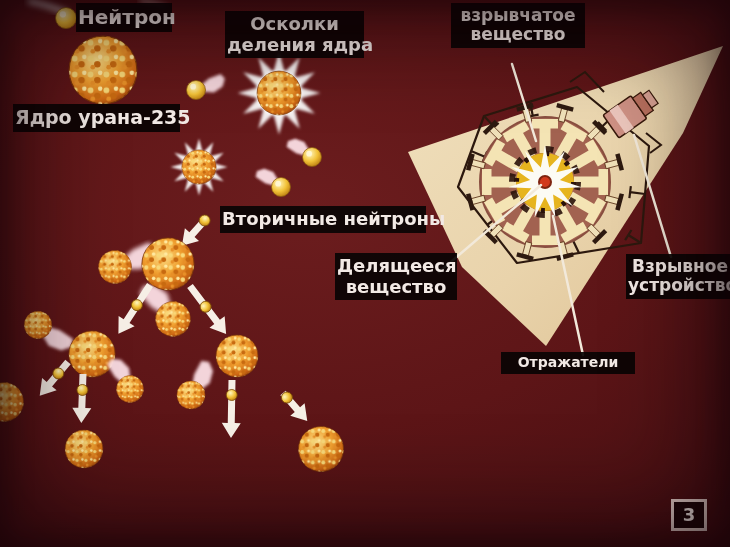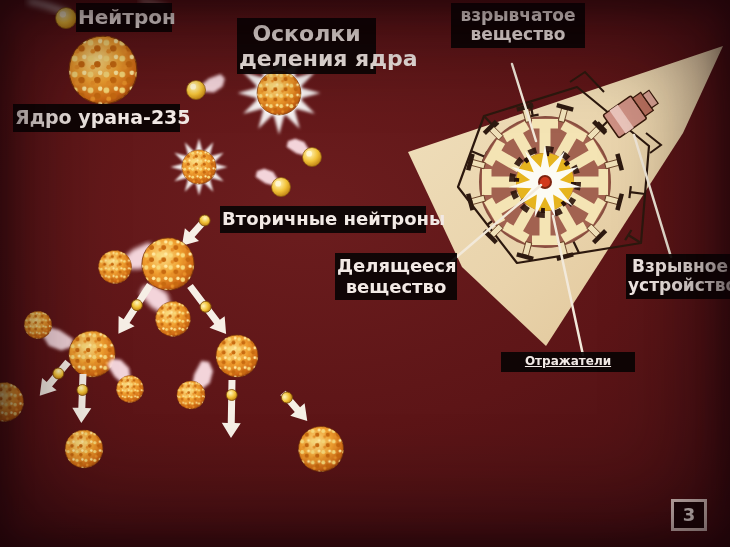--- a/index.html
+++ b/index.html
@@ -10,25 +10,25 @@
   }
   .stage svg{position:absolute;left:0;top:0;}
   .lbl{
     position:absolute;background:rgba(10,4,4,.93);color:#f2e9e5;
     font-weight:bold;text-align:center;line-height:1.14;
     padding:3px 2px;white-space:nowrap;
   }
   .lbl span{display:block;}
   .lbl-neutron      {left:76px;  top:3px;   width:92px;  font-size:20px;}
   .lbl-uranium      {left:13px;  top:104px; width:163px; font-size:19px;}
-  .lbl-fragments    {left:225px; top:18px;  width:135px; font-size:22px;margin-left:12px;}
+  .lbl-fragments    {left:225px; top:11px;  width:135px; font-size:18px;}
   .lbl-secondary    {left:220px; top:206px; width:202px; font-size:18px;}
   .lbl-explosive    {left:451px; top:3px;   width:130px; font-size:17px;}
   .lbl-fissile      {left:335px; top:253px; width:118px; font-size:18px;}
-  .lbl-reflectors   {left:501px; top:352px; width:130px; font-size:12px;text-decoration:underline;}
+  .lbl-reflectors   {left:501px; top:352px; width:130px; font-size:14px;}
   .lbl-device       {left:626px; top:254px; width:104px; font-size:17px;}
   .cap{
     position:absolute;left:24px;height:30px;box-sizing:border-box;
     background:rgba(14,5,6,.95);color:#f3e8e4;font-weight:bold;
     font-size:21px;line-height:27px;padding:1px 6px 0 8px;white-space:nowrap;
   }
   .cap-j{width:680px;text-align:justify;text-align-last:justify;word-spacing:4px;}
   .cap1{top:443px;}
   .cap2{top:472px;}
   .cap3{top:501px;width:530px;word-spacing:6px;}

